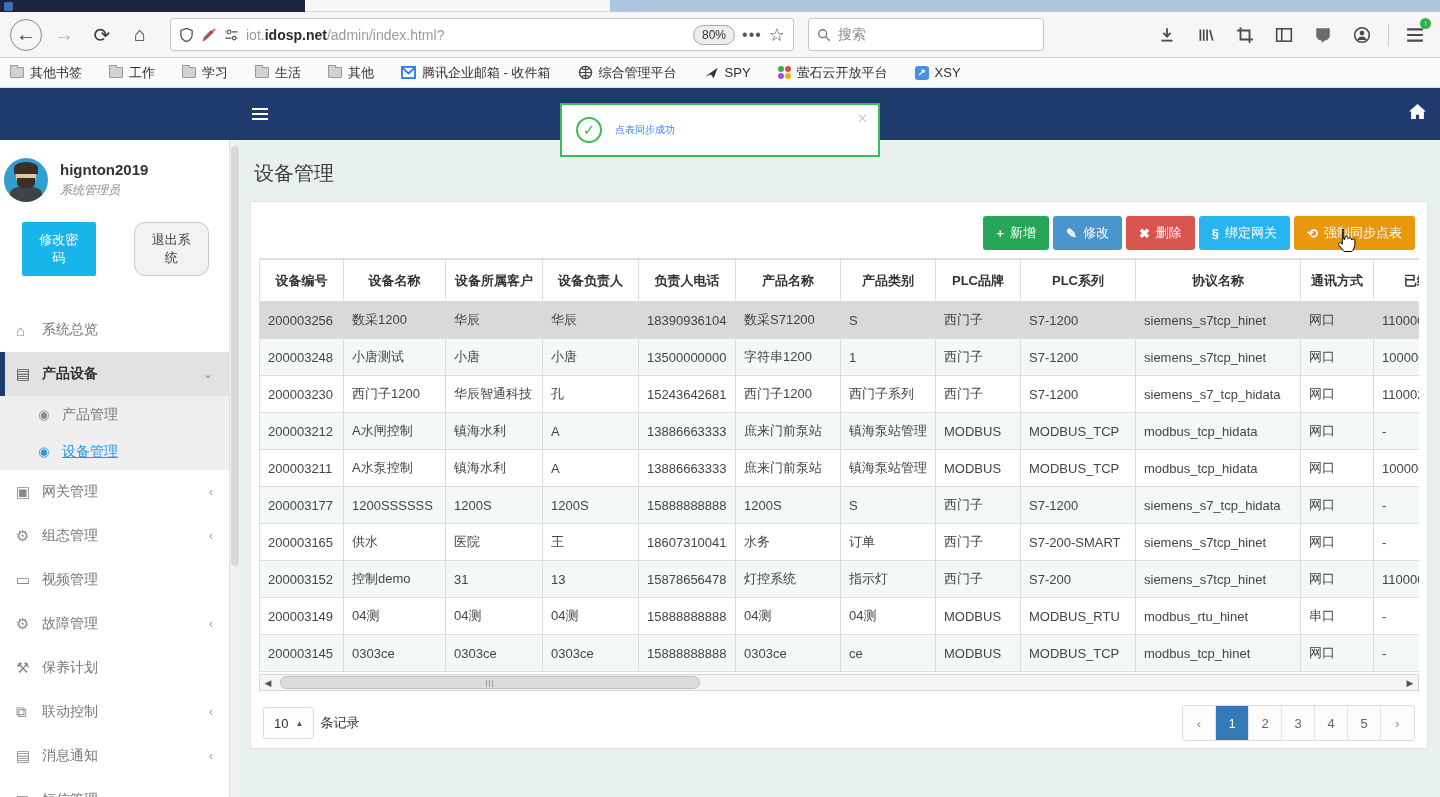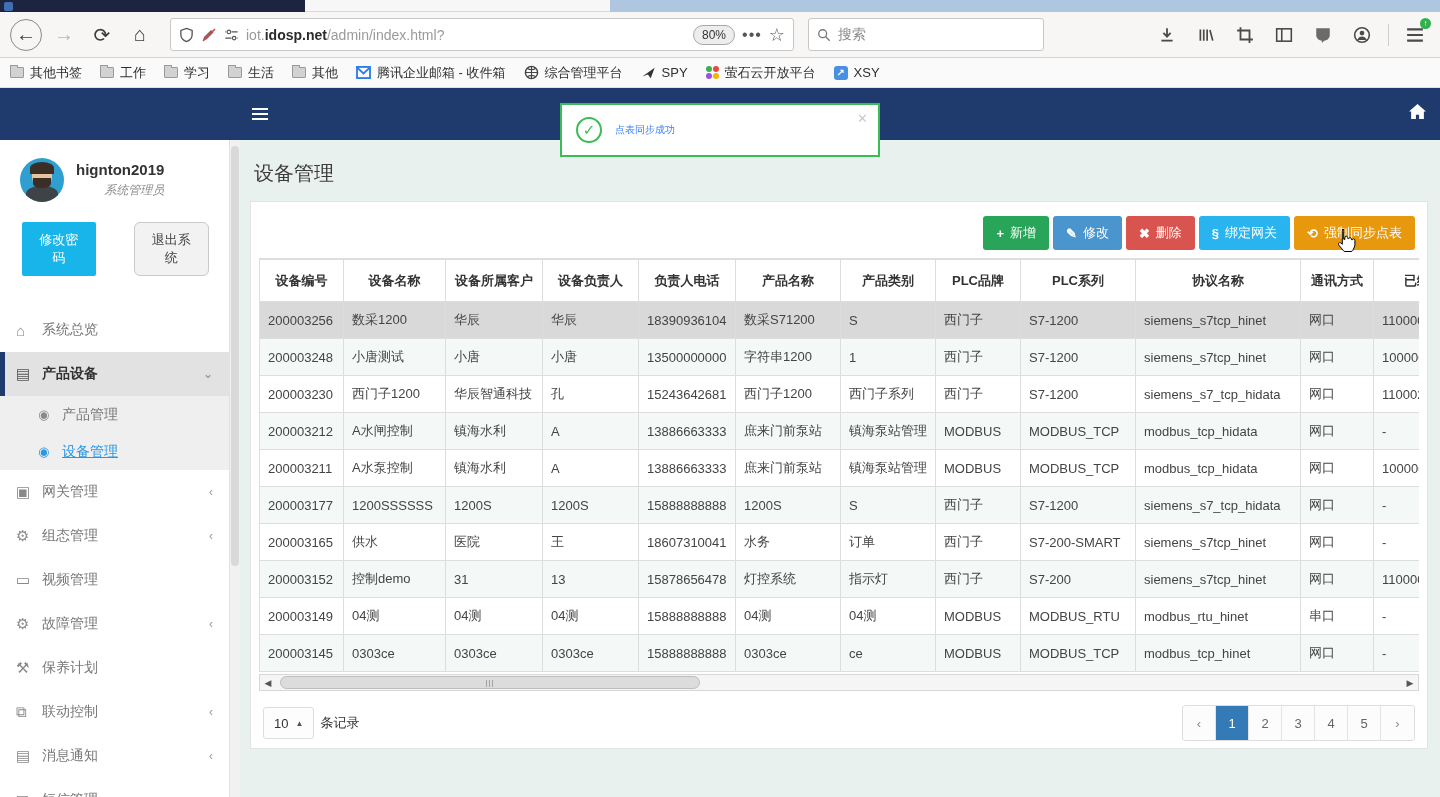--- a/index.html
+++ b/index.html
@@ -26,21 +26,21 @@
   .urlmore { font-size:16px; color:#555; letter-spacing:1px; }
   .urlstar { font-size:18px; color:#555; }
   .searchbox { width:236px; height:33px; background:#fff; border:1px solid #c7c7c7; border-radius:3px; display:flex; align-items:center; padding:0 8px; gap:7px; margin-left:8px; }
   .searchbox .ph { color:#8a8a8a; font-size:14px; }
   .rt-icons { margin-left:auto; display:flex; align-items:center; gap:9px; }
   .rt-icons .tbicon { width:30px; height:30px; display:flex; align-items:center; justify-content:center; position:relative; }
   .tb-divider { width:1px; height:22px; background:#cfcfcf; margin:0 2px; }
   .badge-up { position:absolute; top:-2px; right:-1px; width:11px; height:11px; background:#2db34a; border-radius:50%; color:#fff; font-size:8px; line-height:11px; text-align:center; font-weight:bold; }
 
   
-  .bmbar { height:30px; background:#fbfafa; border-bottom:1px solid #e2e2e2; display:flex; align-items:center; padding:0 10px; gap:18px; }
+  .bmbar { height:30px; background:#fbfafa; border-bottom:1px solid #e2e2e2; display:flex; align-items:center; padding:0 10px; gap:27px; }
   .bookmark { display:flex; align-items:center; gap:6px; color:#2f2f2f; font-size:13px; white-space:nowrap; }
   .bm-icon { display:flex; align-items:center; }
   .bm-folder { width:14px; height:11px; background:#d2d2d2; border:1px solid #9a9a9a; border-radius:1px; position:relative; }
   .bm-folder:before { content:""; position:absolute; top:-3px; left:-1px; width:6px; height:2px; background:#d2d2d2; border:1px solid #9a9a9a; border-bottom:none; }
   .ys7grid { display:grid; grid-template-columns:6px 6px; grid-gap:1px; }
   .ys7grid i { width:6px; height:6px; border-radius:50%; }
   .xsybox { width:14px; height:14px; border-radius:3px; background:#4a90e2; color:#fff; font-size:10px; line-height:14px; text-align:center; font-weight:bold; }
 
   
   .navbar { height:52px; background:#1f3a6d; display:flex; align-items:center; position:relative; }
@@ -49,31 +49,31 @@
   .nav-home { position:absolute; right:14px; top:16px; }
 
   
   .app { display:flex; height:657px; overflow:hidden; }
   .sidebar { width:230px; background:#fff; border-right:1px solid #e0e0e0; overflow:hidden; flex-shrink:0; }
   .side-scroll { width:10px; background:#f1f1f1; flex-shrink:0; position:relative; }
   .side-scroll .thumb { position:absolute; top:6px; left:1px; width:8px; height:420px; background:#d9d9d9; border-radius:4px; }
   .content { flex:1; background:#e9f1ef; padding:12px 12px 0 10px; position:relative; overflow:hidden; }
 
   
-  .profile { display:flex; align-items:center; padding:18px 12px 10px 20px; gap:12px;text-align:right; }
+  .profile { display:flex; align-items:center; padding:18px 12px 10px 4px; gap:12px; }
   .avatar { width:44px; height:44px; border-radius:50%; background:#2e9fd0; position:relative; overflow:hidden; flex-shrink:0; }
   .avatar .head { position:absolute; left:12px; top:7px; width:20px; height:22px; background:#e8c49c; border-radius:45%; }
   .avatar .hair { position:absolute; left:10px; top:4px; width:24px; height:12px; background:#3a2e27; border-radius:50% 50% 0 0; }
   .avatar .beard { position:absolute; left:13px; top:20px; width:18px; height:10px; background:#3a2e27; border-radius:0 0 45% 45%; }
   .avatar .body { position:absolute; left:6px; top:28px; width:32px; height:18px; background:#3e4347; border-radius:45% 45% 0 0; }
   .p-name { font-size:15px; font-weight:bold; color:#333; }
   .p-role { font-size:12px; color:#8a8a8a; margin-top:4px;font-style:italic; }
   .p-btns { display:flex; padding:10px 20px 0 22px; gap:38px; }
   .btn-pwd { background:#18b5ea; color:#fff; border:none; font-size:13px; padding:8px 12px; border-radius:2px; }
-  .btn-exit { background:#f2f2f2; color:#444; border:1px solid #c9c9c9; font-size:13px; padding:8px 12px; border-radius:6px; }
+  .btn-exit { background:#f2f2f2; color:#444; border:1px solid #c9c9c9; font-size:13px; padding:8px 12px; border-radius:11px; }
   .menu { margin-top:32px; }
   .m-item { height:44px; display:flex; align-items:center; padding:0 16px; color:#777; font-size:14px; }
   .m-item .mi { width:26px; font-size:15px; color:#8a8a8a; flex-shrink:0; }
   .m-item .arrow { margin-left:auto; color:#9a9a9a; font-size:12px; }
   .m-item.active { background:#e2e2e2; border-left:5px solid #1f3a6d; padding-left:11px; color:#333; font-weight:bold; }
   .m-item.active .mi { color:#555; }
   .m-sub { height:37px; display:flex; align-items:center; padding:0 16px 0 38px; background:#efefef; color:#777; font-size:14px; }
   .m-sub .mi { width:24px; font-size:13px; color:#8a8a8a; }
   .m-sub.selected { color:#2b97e3; }
   .m-sub.selected .mi { color:#2b97e3; }

